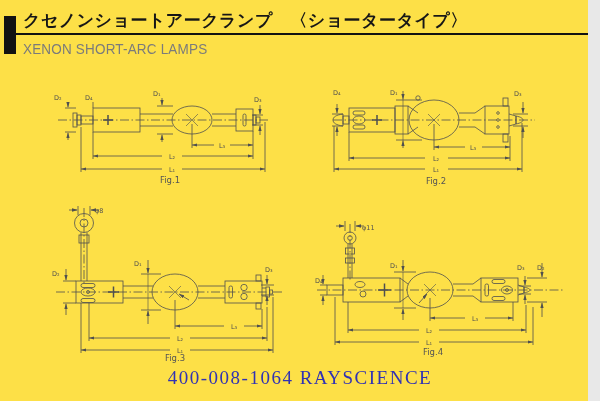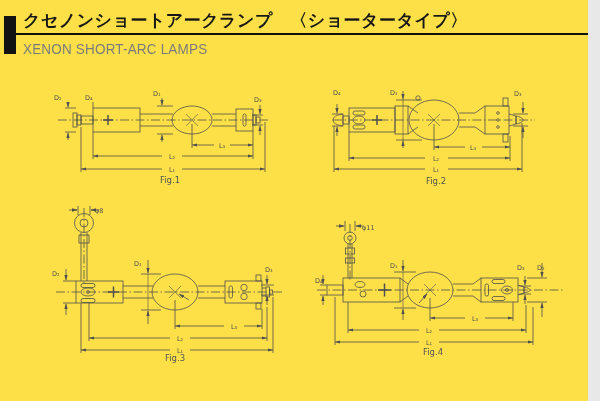--- a/index.html
+++ b/index.html
@@ -296,13 +296,14 @@
     <text x="0" y="71">D₄</text>
     <text x="75" y="56">D₁</text>
     <text x="202" y="58">D₃</text>
     <text x="222" y="58">D₂</text>
     <text x="160" y="108.5" class="mid">L₃</text>
     <text x="114" y="120.5" class="mid">L₂</text>
     <text x="114" y="132.5" class="mid">L₁</text>
     <text x="118" y="143" class="cap mid">Fig.4</text>
   </svg>
 
+  <div class="footer">400-008-1064 RAYSCIENCE</div>
 </div>
 
 </body></html>

